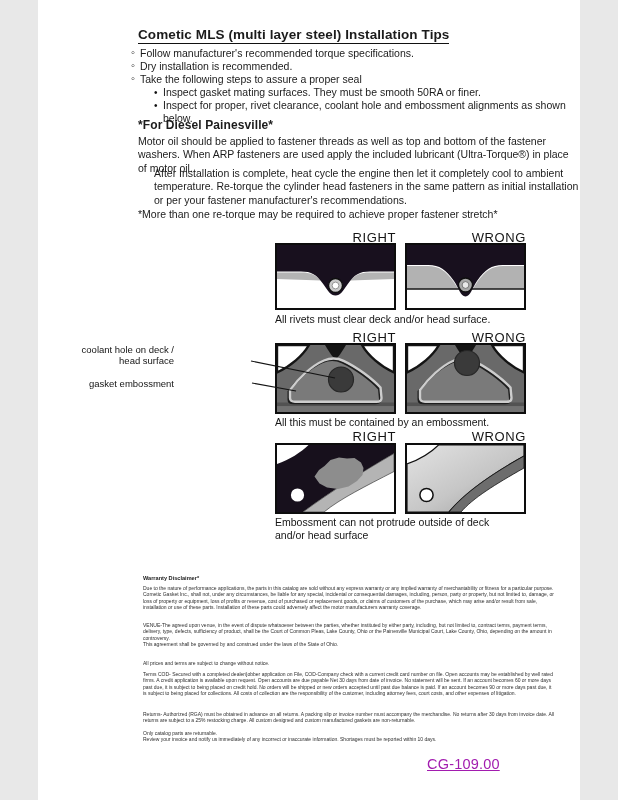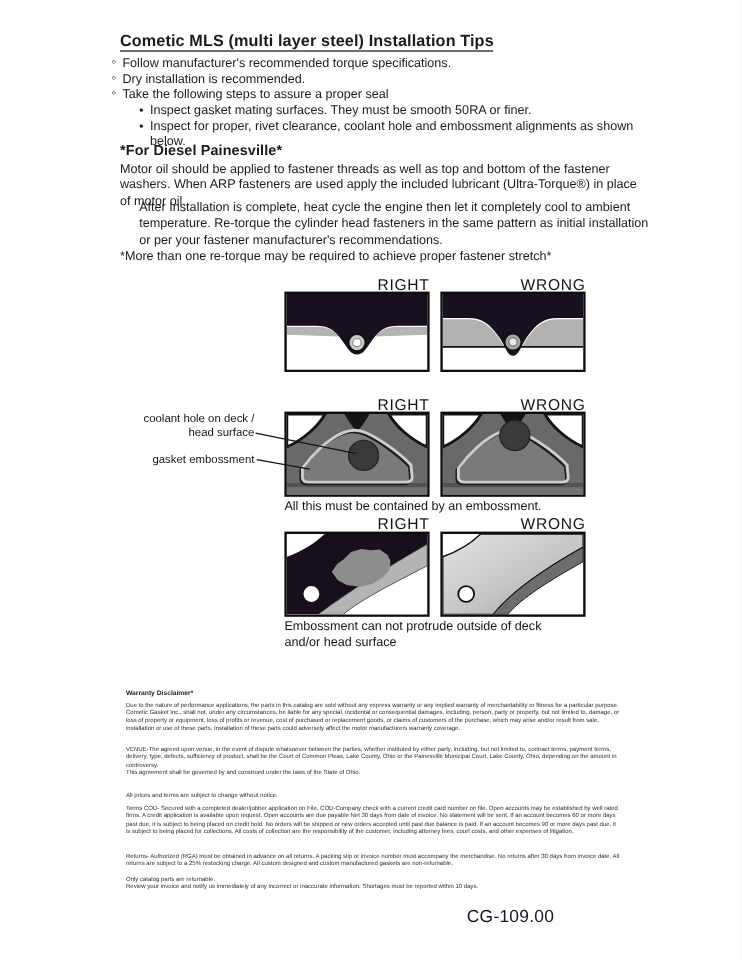--- a/index.html
+++ b/index.html
@@ -1,17 +1,17 @@
 <!DOCTYPE html>
 <html><head>
 <meta charset="utf-8">
 <style>
   html,body{margin:0;padding:0;background:#e8e8e8;}
   .page{
-    position:relative;width:618px;height:800px;background:#ffffff;
+    position:relative;width:542px;height:800px;background:#ffffff;
     font-family:"Liberation Sans", sans-serif;color:#1b1b1b;overflow:hidden;
     margin:0 auto;
   }
   .abs{position:absolute;}
   .title{
     font-size:13.5px;font-weight:bold;border-bottom:1.6px solid #111;
     padding-bottom:1px;display:inline-block;letter-spacing:.1px;
   }
   .bullets{font-size:10.5px;line-height:13px;}
   .blt{padding-left:9px;position:relative;}
@@ -20,21 +20,21 @@
   .sub::before{content:"•";position:absolute;left:23px;top:0;font-size:10px;color:#111;}
   .h2{font-size:12px;font-weight:bold;letter-spacing:.1px;}
   .para{font-size:10.5px;line-height:13.3px;width:436px;}
   .dlabel{font-size:13px;letter-spacing:.6px;color:#141414;width:121px;text-align:right;}
   .dbox{box-sizing:border-box;width:121px;border:2px solid #0d0d0d;background:#fff;}
   .dbox svg{display:block;width:100%;height:100%;}
   .caption{font-size:10.5px;line-height:12.5px;color:#161616;white-space:pre-line;}
   .callout{font-size:9.5px;line-height:11px;text-align:right;color:#141414;}
   .legal{font-size:5px;line-height:6.35px;color:#2e2e2e;width:412px;white-space:pre-line;}
   .legal-h{font-size:5.6px;font-weight:bold;color:#222;}
-  .pagenum{font-size:14.5px;color:#0f172a;letter-spacing:.2px;}
+  .pagenum{font-size:14.5px;color:#a21caf;letter-spacing:.2px;text-decoration:underline;}
   .overlay{pointer-events:none;}
 </style>
 </head>
 <body>
 
 <div class="page">
 
   <div class="abs" style="left:100px;top:25px;">
     <span class="title">Cometic MLS (multi layer steel) Installation Tips</span>
   </div>
@@ -71,20 +71,21 @@
       <rect width="117" height="63" fill="#ffffff"></rect>
       <path d="M0,21 H21 C32,21 38.5,25.5 46.5,36.5 C48.5,39.5 50,42 51,43.8 L0,43.8 Z" fill="#b2b2b2"></path>
       <path d="M117,21 H96 C85,21 78.5,25.5 70.5,36.5 C68.5,39.5 67,42 66,43.8 L117,43.8 Z" fill="#b2b2b2"></path>
       <line x1="0" y1="44" x2="117" y2="44" stroke="#121212" stroke-width="1.4"></line>
       <path d="M0,0 H117 V20 H95.5 C84.5,20 78,24.5 70,36 C65,43 63.5,51.5 58.5,51.5 C53.5,51.5 52,43 47,36 C39,24.5 32.5,20 21.5,20 H0 Z" fill="#18101e"></path>
       <circle cx="58.5" cy="40" r="7" fill="#a8a8a8" stroke="#0f0f0f" stroke-width="1.4"></circle>
       <circle cx="58.5" cy="40" r="3.4" fill="#e9e9e9" stroke="#5e5e5e" stroke-width="0.8"></circle>
     </svg>
   </div>
 
+  <div class="abs caption" style="left:237px;top:313px;">All rivets must clear deck and/or head surface.</div>
 
   <div class="abs dlabel" style="left:237px;top:330px;">RIGHT</div>
   <div class="abs dlabel" style="left:367px;top:330px;">WRONG</div>
 
   <div class="abs callout" style="right:406px;top:344px;width:110px;">coolant hole on
 deck / head surface</div>
   <div class="abs callout" style="right:406px;top:378px;width:110px;">gasket embossment</div>
 
   <div class="abs dbox" style="left:237px;top:343px;height:71px;">
     <svg viewBox="0 0 117 67" preserveAspectRatio="none">

